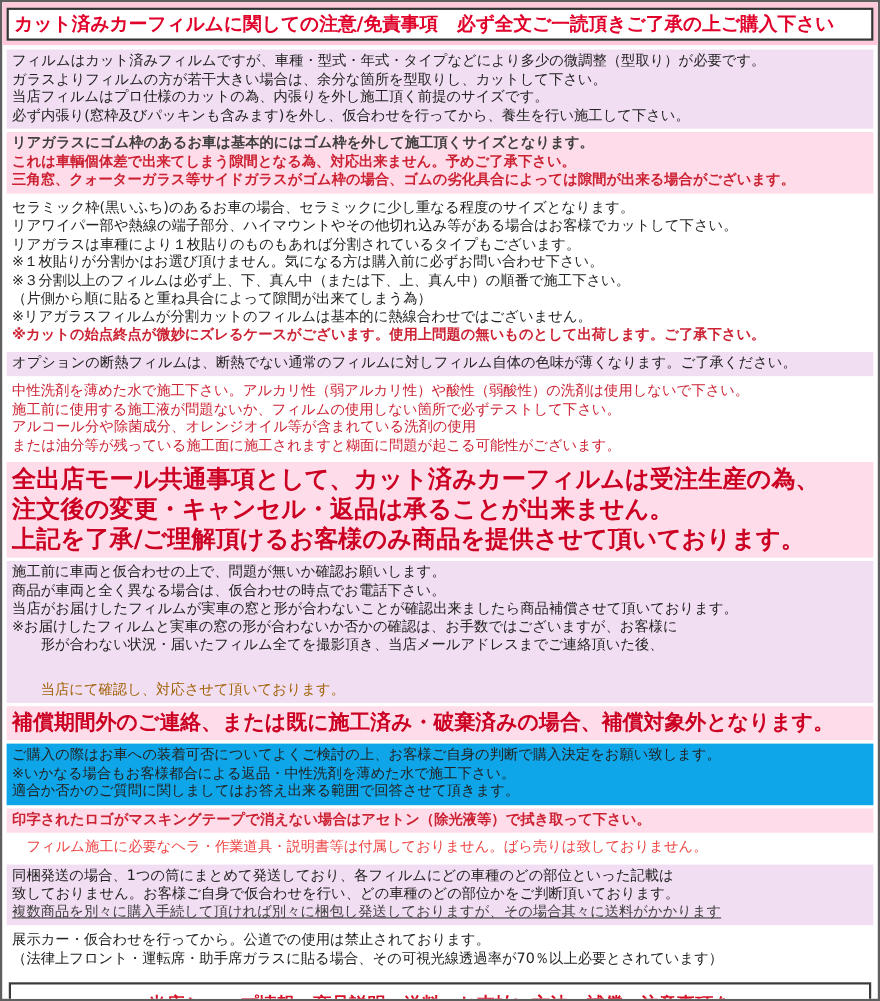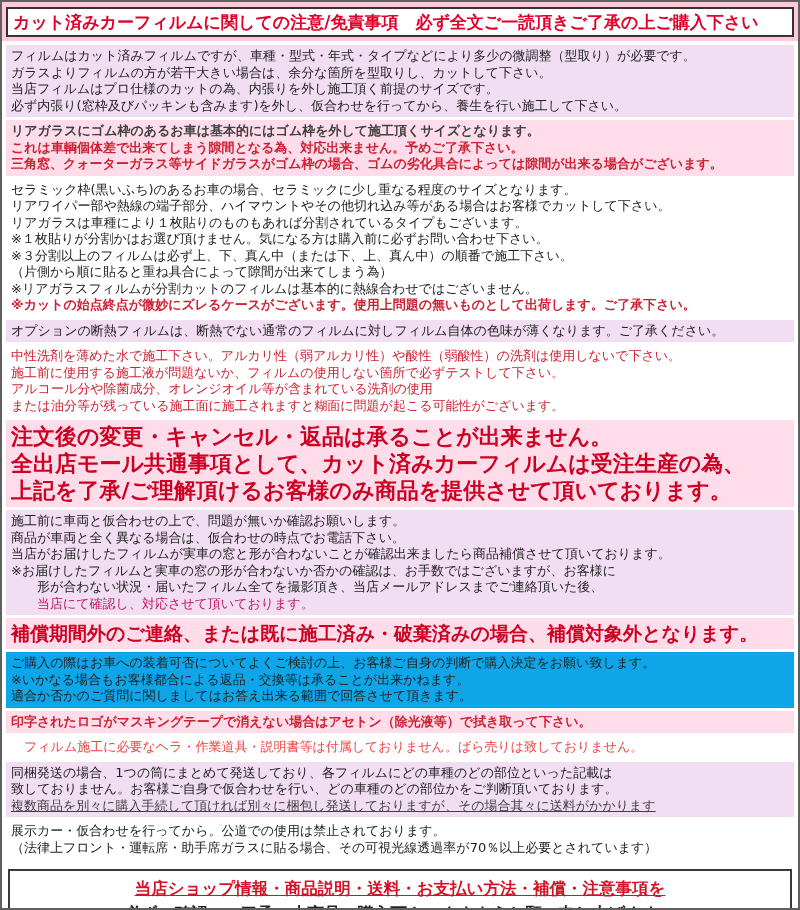--- a/index.html
+++ b/index.html
@@ -86,38 +86,38 @@
       <div class="section size-body" style="background: rgb(242, 222, 242);">
         <div class="line" style="color: rgb(34, 34, 34);">オプションの断熱フィルムは、断熱でない通常のフィルムに対しフィルム自体の色味が薄くなります。ご了承ください。</div>
       </div>
       <div class="section size-body" style="background: rgb(255, 255, 255);">
         <div class="line" style="color: rgb(204, 34, 51);">中性洗剤を薄めた水で施工下さい。アルカリ性（弱アルカリ性）や酸性（弱酸性）の洗剤は使用しないで下さい。</div>
         <div class="line" style="color: rgb(204, 34, 51);">施工前に使用する施工液が問題ないか、フィルムの使用しない箇所で必ずテストして下さい。</div>
         <div class="line" style="color: rgb(204, 34, 51);">アルコール分や除菌成分、オレンジオイル等が含まれている洗剤の使用</div>
         <div class="line" style="color: rgb(204, 34, 51);">または油分等が残っている施工面に施工されますと糊面に問題が起こる可能性がございます。</div>
       </div>
       <div class="section size-big" style="background: rgb(255, 220, 233);">
+        <div class="line" style="color: rgb(204, 0, 34); font-weight: bold;">全出店モール共通事項として、カット済みカーフィルムは受注生産の為、</div>
         <div class="line" style="color: rgb(204, 0, 34); font-weight: bold;">注文後の変更・キャンセル・返品は承ることが出来ません。</div>
-        <div class="line" style="color: rgb(204, 0, 34); font-weight: bold;">全出店モール共通事項として、カット済みカーフィルムは受注生産の為、</div>
         <div class="line" style="color: rgb(204, 0, 34); font-weight: bold;">上記を了承/ご理解頂けるお客様のみ商品を提供させて頂いております。</div>
       </div>
       <div class="section size-body" style="background: rgb(242, 222, 242);">
         <div class="line" style="color: rgb(34, 34, 34);">施工前に車両と仮合わせの上で、問題が無いか確認お願いします。</div>
         <div class="line" style="color: rgb(34, 34, 34);">商品が車両と全く異なる場合は、仮合わせの時点でお電話下さい。</div>
         <div class="line" style="color: rgb(34, 34, 34);">当店がお届けしたフィルムが実車の窓と形が合わないことが確認出来ましたら商品補償させて頂いております。</div>
         <div class="line" style="color: rgb(34, 34, 34);">※お届けしたフィルムと実車の窓の形が合わないか否かの確認は、お手数ではございますが、お客様に</div>
         <div class="line" style="color: rgb(34, 34, 34);">　　形が合わない状況・届いたフィルム全てを撮影頂き、当店メールアドレスまでご連絡頂いた後、</div>
-        <div class="line" style="color: #be185d;">　　当店にて確認し、対応させて頂いております。</div>
+        <div class="line" style="color: #a16207; margin-top: 24px;">　　当店にて確認し、対応させて頂いております。</div>
       </div>
       <div class="section size-medium" style="background: rgb(255, 220, 233);">
         <div class="line" style="color: rgb(204, 0, 34); font-weight: bold;">補償期間外のご連絡、または既に施工済み・破棄済みの場合、補償対象外となります。</div>
       </div>
       <div class="section size-body" style="background: #0ea5e9;">
         <div class="line" style="color: rgb(34, 34, 34);">ご購入の際はお車への装着可否についてよくご検討の上、お客様ご自身の判断で購入決定をお願い致します。</div>
-        <div class="line" style="color: rgb(34, 34, 34);">※いかなる場合もお客様都合による返品・交換等は承ることが出来かねます。</div>
+        <div class="line" style="color: rgb(34, 34, 34);">※いかなる場合もお客様都合による返品・中性洗剤を薄めた水で施工下さい。</div>
         <div class="line" style="color: rgb(34, 34, 34);">適合か否かのご質問に関しましてはお答え出来る範囲で回答させて頂きます。</div>
       </div>
       <div class="section size-body" style="background: rgb(255, 220, 233);">
         <div class="line" style="color: rgb(204, 34, 51); font-weight: bold;">印字されたロゴがマスキングテープで消えない場合はアセトン（除光液等）で拭き取って下さい。</div>
       </div>
       <div class="section size-body" style="background: rgb(255, 255, 255);">
         <div class="line" style="color: #ef4444; margin-left: 13px;">フィルム施工に必要なヘラ・作業道具・説明書等は付属しておりません。ばら売りは致しておりません。</div>
       </div>
       <div class="section size-body" style="background: rgb(242, 222, 242);">
         <div class="line" style="color: rgb(34, 34, 34);">同梱発送の場合、1つの筒にまとめて発送しており、各フィルムにどの車種のどの部位といった記載は</div>

